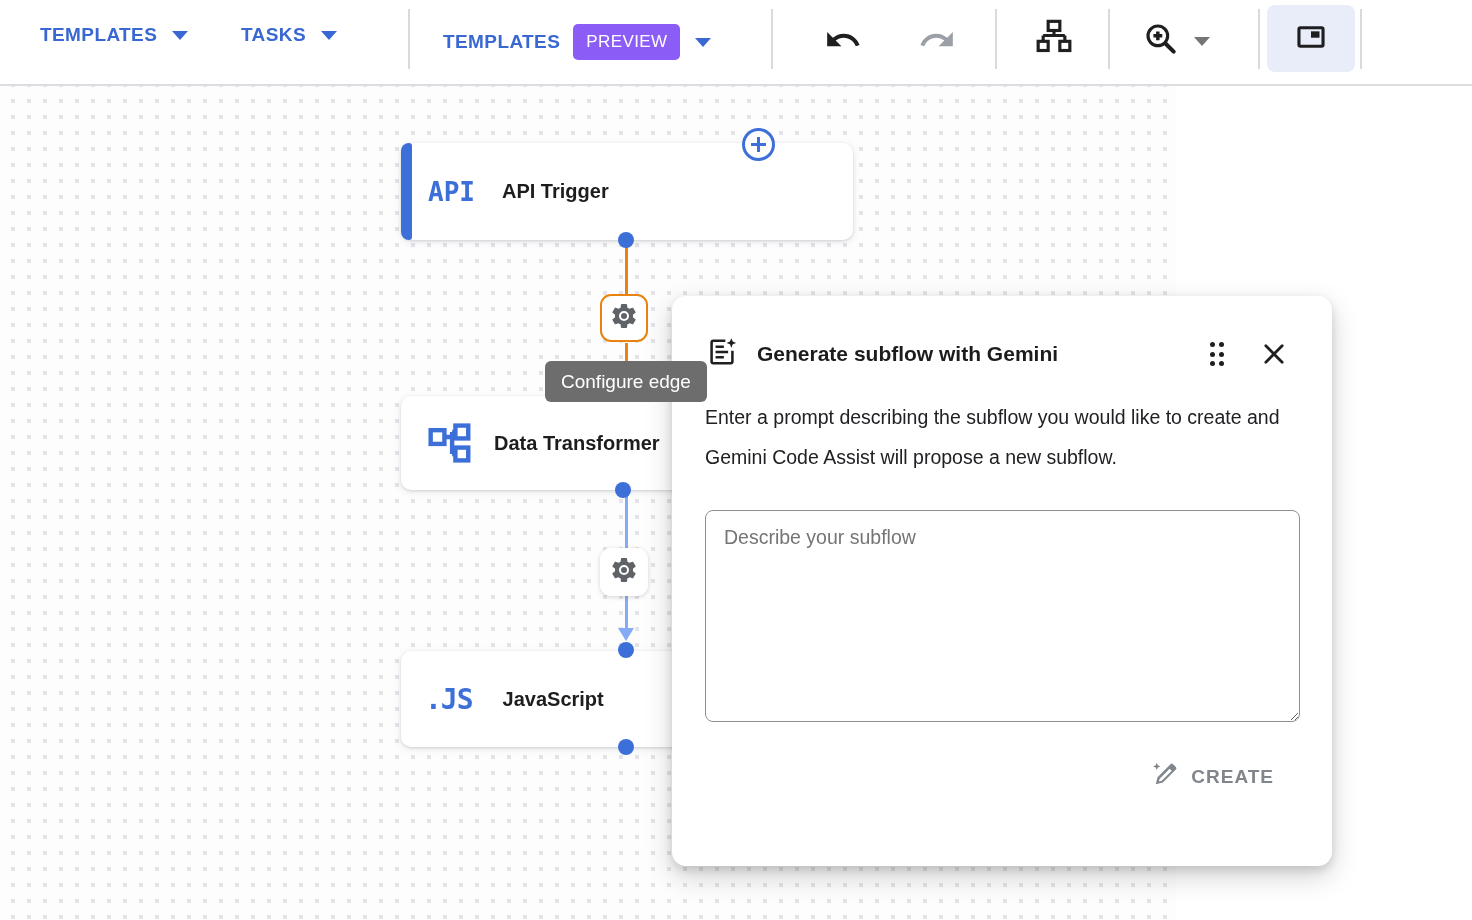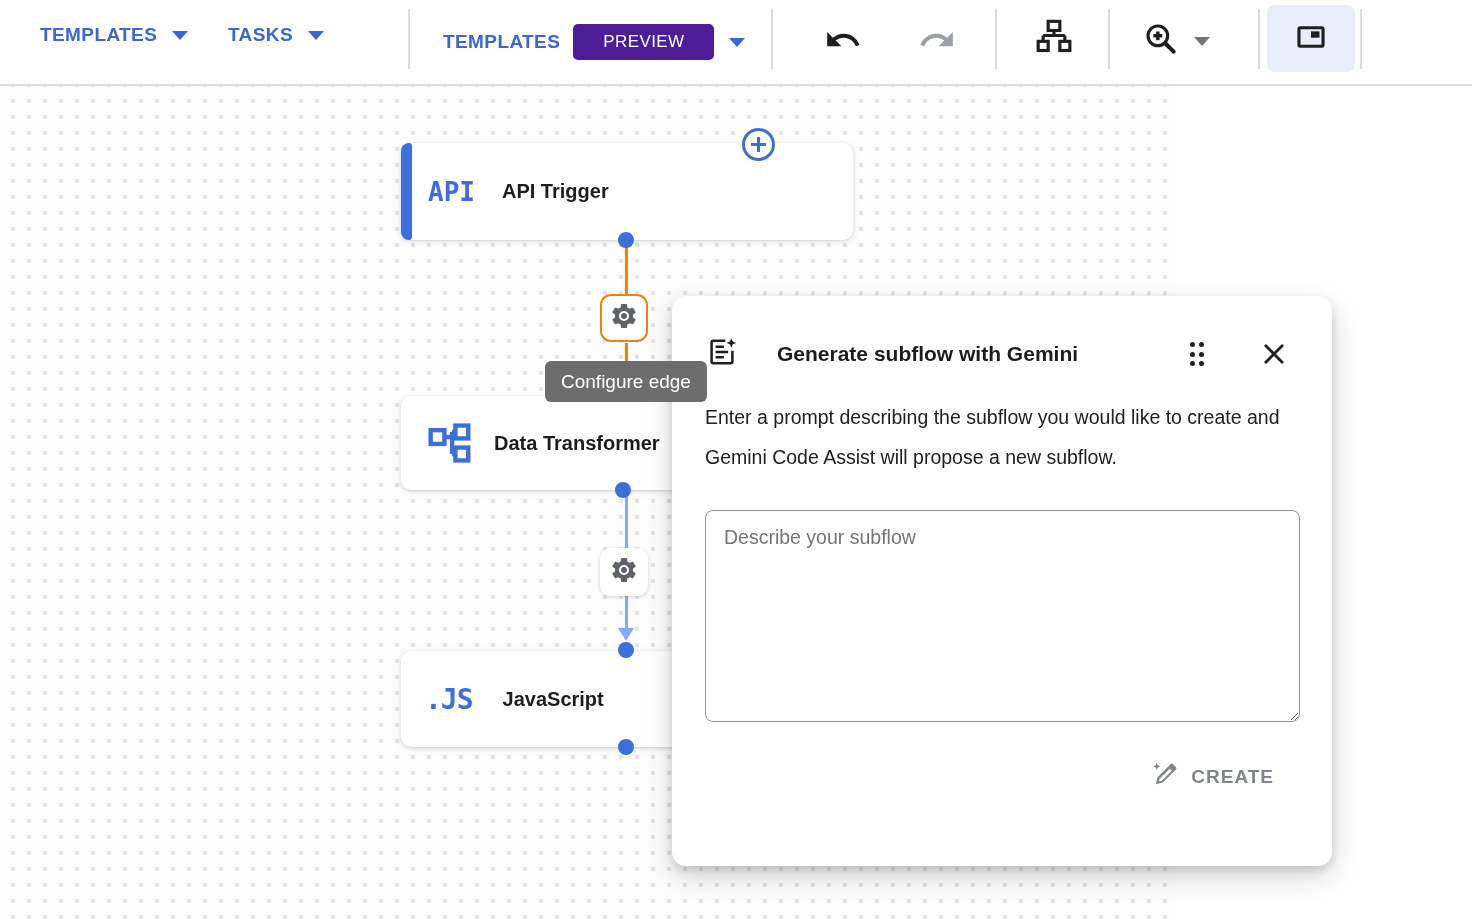--- a/index.html
+++ b/index.html
@@ -10,22 +10,22 @@
   
   .toolbar { position:absolute; left:0; top:0; width:1472px; height:86px;
     background:#fff; border-bottom:2px solid #dcdce1; z-index:100; }
   .tb-abs { position:absolute; display:flex; align-items:center; }
   .tb-label { color:#3a68d2; font-size:19px; font-weight:600; letter-spacing:.4px; cursor:pointer; }
   .caret-blue { width:0; height:0; border-left:8px solid transparent; border-right:8px solid transparent;
     border-top:9px solid #3a68d2; margin-left:15px; }
   .caret-gray { width:0; height:0; border-left:8px solid transparent; border-right:8px solid transparent;
     border-top:9px solid #757575; margin-left:14px; }
   .tb-divider { position:absolute; top:9px; width:1.5px; height:60px; background:#d9d9de; }
-  .preview-badge { background:#4c1d95; color:#fff; font-size:17px; letter-spacing:.4px;
-    padding:8px 30px; border-radius:5px; margin-left:13px; }
+  .preview-badge { background:#8b5cf6; color:#fff; font-size:17px; letter-spacing:.4px;
+    padding:8px 13px; border-radius:5px; margin-left:13px; }
   .icon-btn { cursor:pointer; display:flex; align-items:center; justify-content:center; }
   .panel-btn { position:absolute; left:1267px; top:5px; width:88px; height:67px;
     background:#e9edfa; border-radius:8px; display:flex; align-items:center; justify-content:center; cursor:pointer; }
 
   
   .canvas { position:absolute; left:0; top:86px; width:1176px; height:834px;
     background-color:#fdfdfe;
     background-image:radial-gradient(#e3e3e9 2.2px, transparent 2.2px);
     background-size:16px 16px; background-position:5px 7px; }
 
@@ -55,21 +55,21 @@
   .plus-btn:after  { content:""; position:absolute; width:3px; height:15px; background:#3d6fd8; }
 
   .edge-tooltip { position:absolute; left:528px; top:361px; height:41px; z-index:60;
     background:#6d6d6d; color:#fff; font-size:19px; border-radius:6px;
     display:flex; align-items:center; padding:0 16px; white-space:nowrap; }
 
   
   .dialog { position:absolute; left:672px; top:296px; width:660px; height:570px;
     background:#fff; border-radius:14px; z-index:40;
     box-shadow:0 4px 10px rgba(0,0,0,.12), 0 10px 28px rgba(0,0,0,.18); }
-  .dialog-header { display:flex; align-items:center; padding:40px 44px 0 34px;gap:20px; }
+  .dialog-header { display:flex; align-items:center; padding:40px 44px 0 34px; }
   .dialog-title { font-size:21px; font-weight:700; color:#1c1c1e; margin-left:19px; flex:1 1 auto; }
   .drag-handle { display:grid; grid-template-columns:5px 5px; grid-auto-rows:5px; gap:4.5px;
     margin-right:36px; cursor:grab; }
   .drag-handle i { width:5px; height:5px; border-radius:50%; background:#1f1f1f; }
   .close-btn { cursor:pointer; display:flex; }
   .dialog-desc { margin:25px 36px 0 33px; font-size:19.5px; line-height:40px; color:#202124; }
   .dialog-textarea { display:block; margin:33px 0 0 33px; width:595px; height:212px;
     border:1px solid #8f9094; border-radius:8px; padding:15px 18px; resize:both;
     font-family:"Liberation Sans","DejaVu Sans",sans-serif; font-size:19.5px; color:#1f1f1f;
     outline:none; background:#fff; }
@@ -81,21 +81,21 @@
 </head>
 <body>
 
 <div class="app">
 
   <header class="toolbar">
     <div class="tb-abs" style="left:40px; top:24px;">
       <span class="tb-label">TEMPLATES</span>
       <span class="caret-blue"></span>
     </div>
-    <div class="tb-abs" style="left:228px; top:24px;">
+    <div class="tb-abs" style="left:241px; top:24px;">
       <span class="tb-label">TASKS</span>
       <span class="caret-blue"></span>
     </div>
     <div class="tb-divider" style="left:408px;"></div>
     <div class="tb-abs" style="left:443px; top:24px;">
       <span class="tb-label">TEMPLATES</span>
       <span class="preview-badge">PREVIEW</span>
       <span class="caret-blue"></span>
     </div>
     <div class="tb-divider" style="left:771px;"></div>

